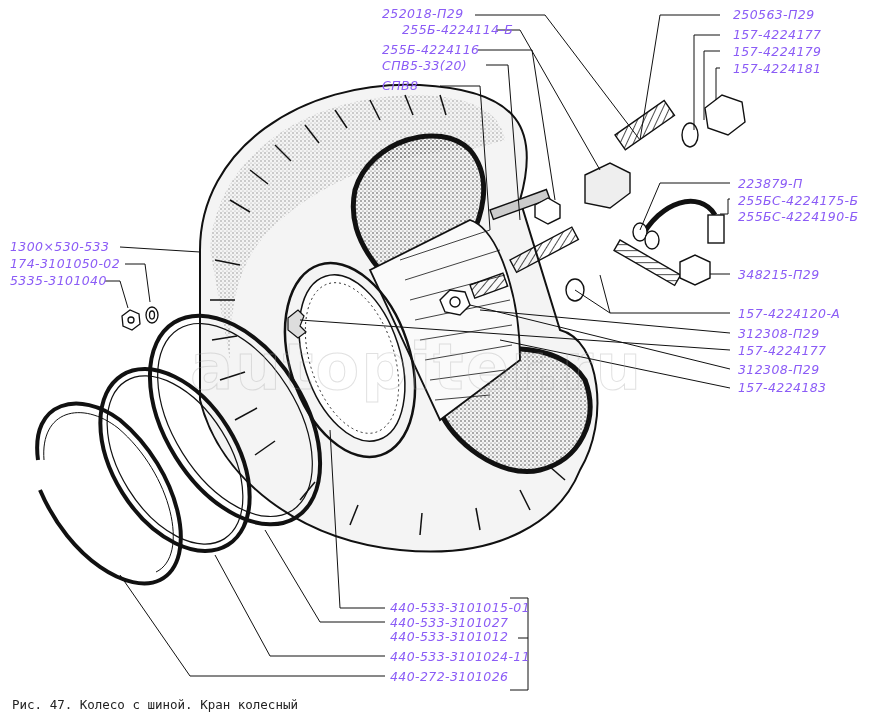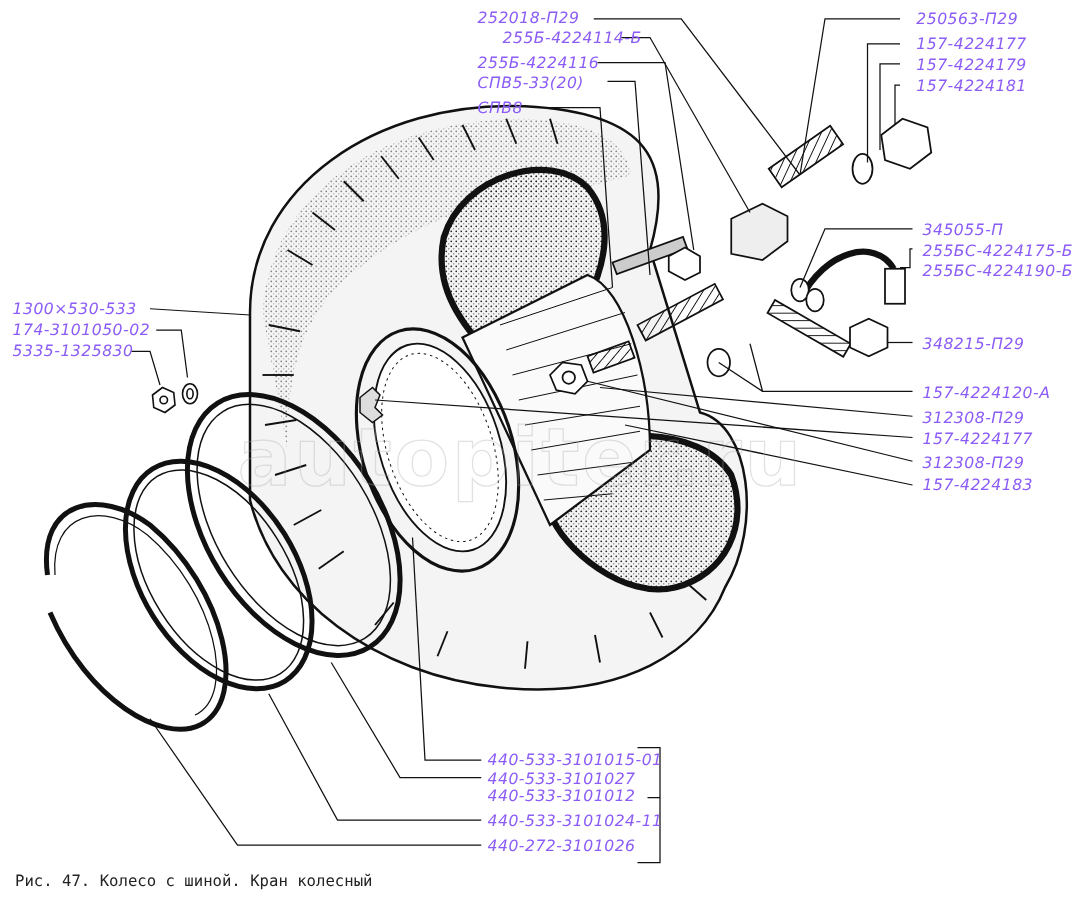--- a/index.html
+++ b/index.html
@@ -154,33 +154,33 @@
 <div class="lbl" style="left:402px;top:23px;">255Б-4224114-Б</div>
 <div class="lbl" style="left:382px;top:43px;">255Б-4224116</div>
 <div class="lbl" style="left:382px;top:59px;">СПВ5-33(20)</div>
 <div class="lbl" style="left:382px;top:79px;">СПВ8</div>
 
 <div class="lbl" style="left:733px;top:8px;">250563-П29</div>
 <div class="lbl" style="left:733px;top:28px;">157-4224177</div>
 <div class="lbl" style="left:733px;top:45px;text-align:center;">157-4224179</div>
 <div class="lbl" style="left:733px;top:62px;">157-4224181</div>
 
-<div class="lbl" style="left:738px;top:177px;">345055-П</div>
+<div class="lbl" style="left:738px;top:177px;">223879-П</div>
 <div class="lbl" style="left:738px;top:194px;">255БС-4224175-Б</div>
 <div class="lbl" style="left:738px;top:210px;text-align:right;">255БС-4224190-Б</div>
 <div class="lbl" style="left:738px;top:268px;">348215-П29</div>
 <div class="lbl" style="left:738px;top:307px;">157-4224120-А</div>
 <div class="lbl" style="left:738px;top:327px;">312308-П29</div>
 <div class="lbl" style="left:738px;top:344px;">157-4224177</div>
 <div class="lbl" style="left:738px;top:363px;">312308-П29</div>
 <div class="lbl" style="left:738px;top:381px;text-align:center;">157-4224183</div>
 
 <div class="lbl" style="left:10px;top:240px;">1300×530-533</div>
 <div class="lbl" style="left:10px;top:257px;">174-3101050-02</div>
-<div class="lbl" style="left:10px;top:274px;">5335-1325830</div>
+<div class="lbl" style="left:10px;top:274px;">5335-3101040</div>
 
 <div class="lbl" style="left:390px;top:601px;">440-533-3101015-01</div>
 <div class="lbl" style="left:390px;top:616px;">440-533-3101027</div>
 <div class="lbl" style="left:390px;top:630px;">440-533-3101012</div>
 <div class="lbl" style="left:390px;top:650px;">440-533-3101024-11</div>
 <div class="lbl" style="left:390px;top:670px;">440-272-3101026</div>
 
 <div class="caption">Рис. 47. Колесо с шиной. Кран колесный</div>
 
 </body></html>

